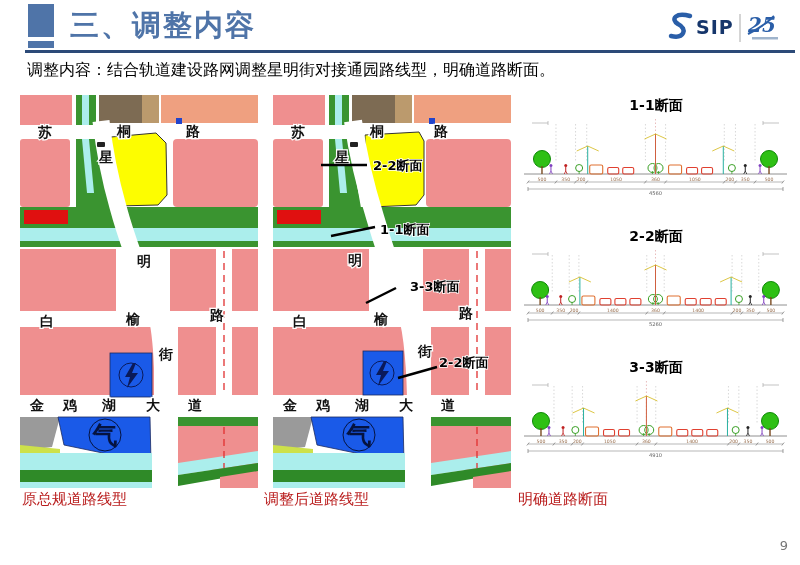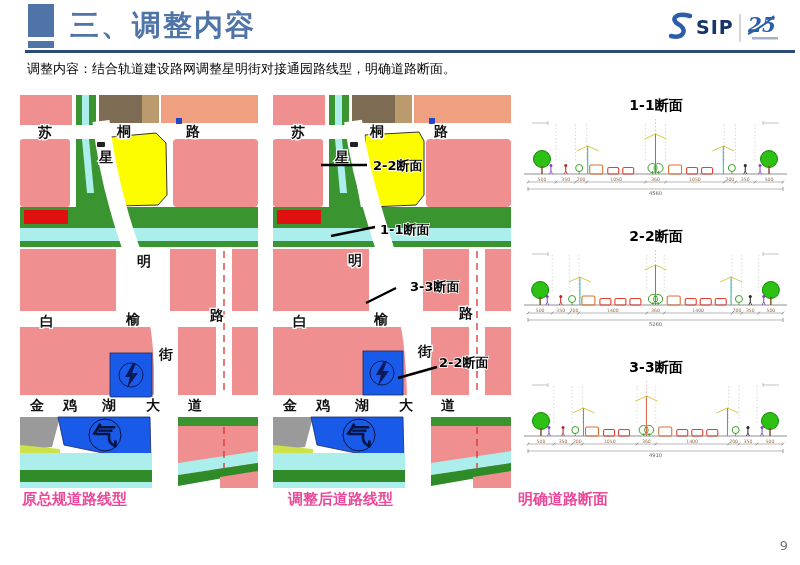--- a/index.html
+++ b/index.html
@@ -7,26 +7,26 @@
   #page{position:relative;width:800px;height:565px;background:#fff;overflow:hidden;}
 
   
   .deco-square{position:absolute;left:28px;top:4px;width:26px;height:33px;background:#4f74a8;}
   .deco-bar{position:absolute;left:28px;top:41px;width:26px;height:7px;background:#4f74a8;}
   .page-title{position:absolute;left:70px;top:6px;font-size:29px;font-weight:bold;color:#4f74a8;letter-spacing:2px;}
   .header-underline{position:absolute;left:25px;top:50px;width:770px;height:3px;background:#2c4a78;}
   .logo{position:absolute;right:12px;top:6px;width:132px;height:42px;}
 
   
-  .subtitle{position:absolute;left:27px;top:60px;width:750px;font-size:13px;color:#000;}
+  .subtitle{position:absolute;left:27px;top:60px;width:750px;font-size:16px;color:#000;}
 
   
   .map{position:absolute;top:95px;}
   .map svg{display:block;}
-  .caption{position:absolute;top:490px;font-size:15px;font-weight:bold;color:#ec4899;}
+  .caption{position:absolute;top:490px;font-size:15px;font-weight:normal;color:#b91c1c;}
   .right-panel{position:absolute;left:516px;top:97px;width:280px;display:flex;flex-direction:column;}
   .section-block{margin-bottom:14px;}
   .section-title{text-align:center;font-size:14px;font-weight:bold;color:#000;height:17px;}
   .section-svg svg{display:block;width:279px;height:100px;}
 
   .page-number{position:absolute;right:12px;top:538px;font-size:13px;color:#777;}
 
   
   .mlabel{font-size:14px;font-weight:600;fill:#111;stroke:#fff;stroke-width:2.5px;paint-order:stroke;font-family:"DejaVu Sans",sans-serif;}
   .gas-label{font-size:25px;font-weight:bold;fill:#05133f;stroke:none;font-family:"DejaVu Sans",sans-serif;}
@@ -465,17 +465,17 @@
             <line x1="12" y1="75" x2="267" y2="75" stroke="#999" stroke-width="0.7"></line>
             <line x1="12" y1="73" x2="12" y2="77" stroke="#777" stroke-width="0.7"></line>
             <line x1="267" y1="73" x2="267" y2="77" stroke="#777" stroke-width="0.7"></line>
             <text x="139.5" y="81" text-anchor="middle" class="dim total">4910</text>
           </svg>
         </div>
     </div>
   </div>
 
   <div class="caption" style="left:22px;">原总规道路线型</div>
-  <div class="caption" style="left:288px;">调整后道路线型</div>
+  <div class="caption" style="left:264px;">调整后道路线型</div>
   <div class="caption" style="left:518px;">明确道路断面</div>
 
   <div class="page-number">9</div>
 </div>
 
 </body></html>

